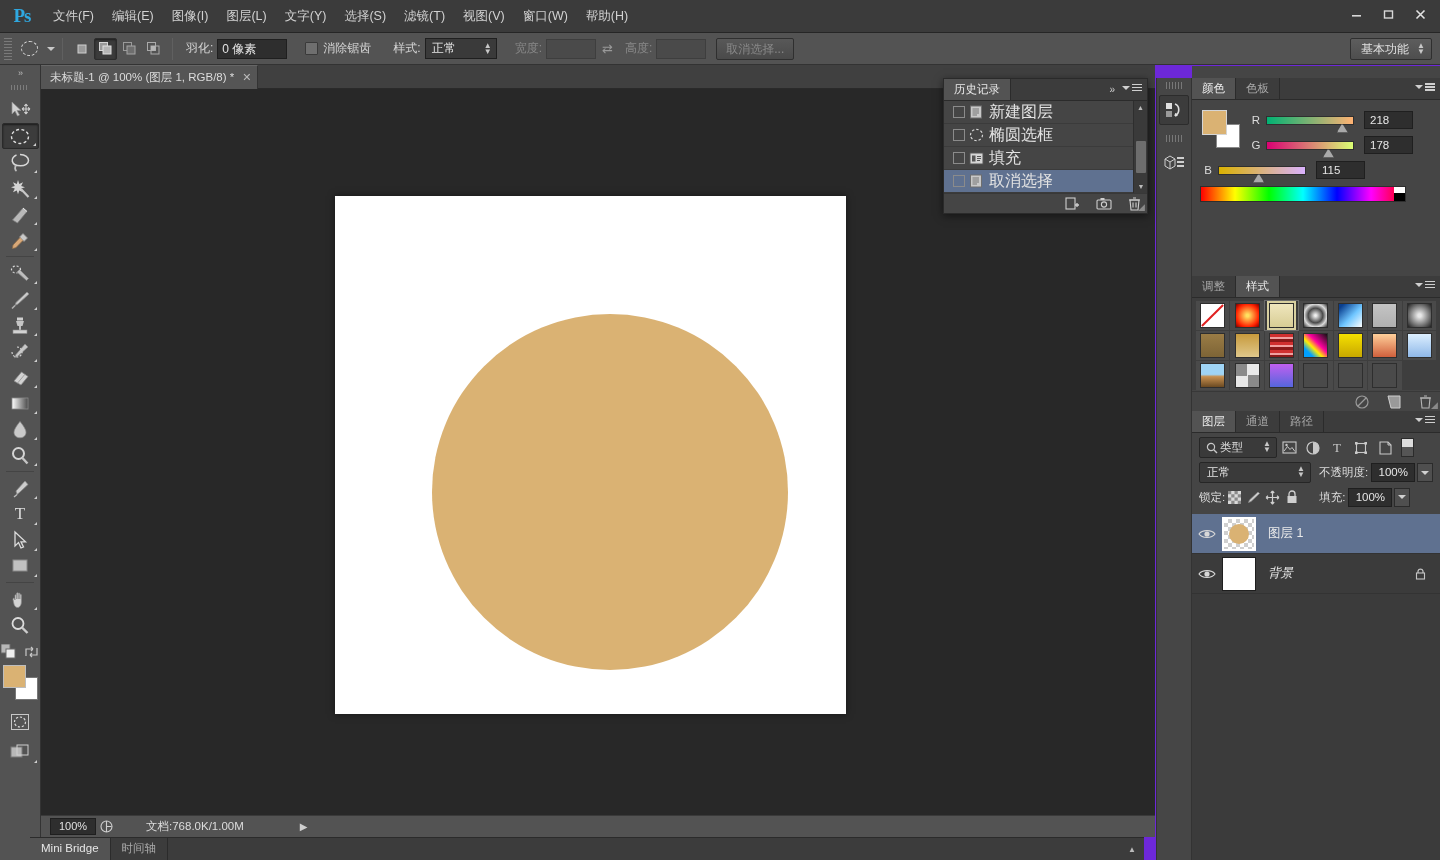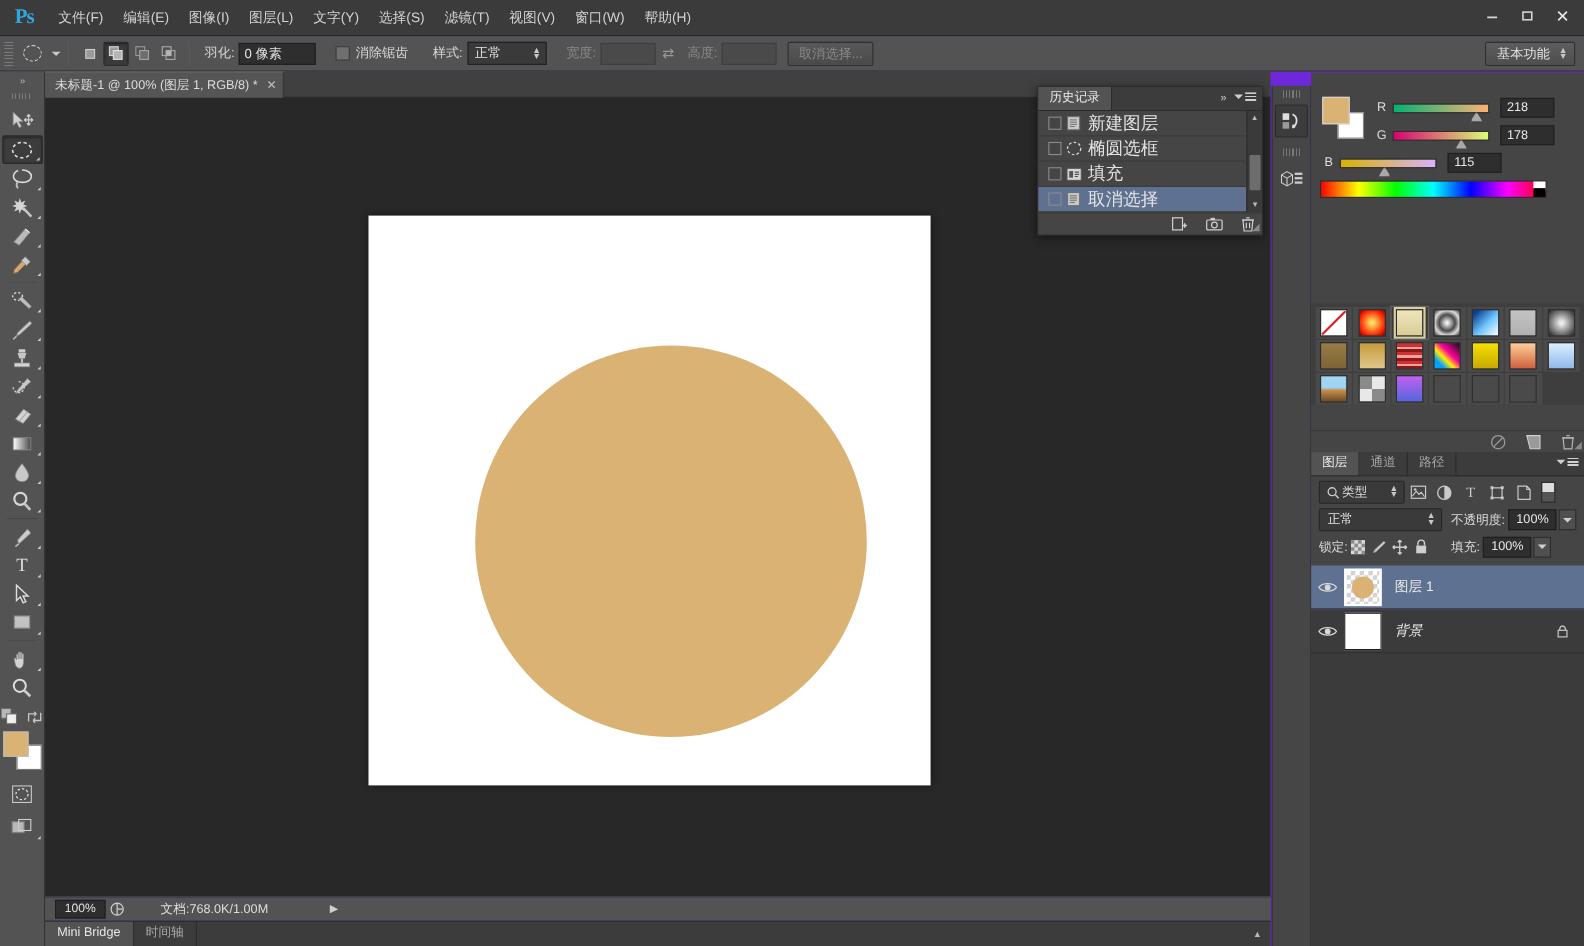--- a/index.html
+++ b/index.html
@@ -145,21 +145,21 @@
   .st-zoom {
     width: 46px; height: 17px; background: #2e2e2e; border: 1px solid #1f1f1f;
     color: #e0e0e0; font-size: 11px; line-height: 15px; text-align: center; margin-left: 9px;
   }
   .st-icon { width: 20px; display: flex; align-items: center; justify-content: center; color: #cfcfcf; }
   .st-doc { color: #dcdcdc; font-size: 11.5px; margin-left: 30px; }
   .st-arrow { color: #cfcfcf; font-size: 10px; margin-left: 56px; }
 
   
   .bottom-tabs {
-    position: absolute; left: 41px; top: 837px; width: 1114px; height: 23px;
+    position: absolute; left: 30px; top: 837px; width: 1114px; height: 23px;
     background: #3c3c3c; border-top: 1px solid #2b2b2b; display: flex; align-items: flex-end;
   }
   .btab {
     height: 22px; line-height: 21px; padding: 0 11px; font-size: 11.5px;
     color: #a9a9a9; border-right: 1px solid #2b2b2b;
   }
   .btab.active { background: #535353; color: #e6e6e6; }
   .bottom-caret { position: absolute; right: 8px; top: 7px; color: #bbb; font-size: 8px; }
 
   
@@ -680,20 +680,28 @@
         <path d="M2 3 L11 3 L10 13 L3 13 Z" fill="none" stroke="#cfcfcf" stroke-width="1.1"></path>
         <path d="M1 3 L12 3 M5 1 L8 1 M5 5.5 L5 10.5 M8 5.5 L8 10.5" stroke="#cfcfcf" stroke-width="1.1"></path>
       </svg>
       <span style="position:absolute;right:2px;bottom:1px;color:#8a8a8a;font-size:9px;">◢</span>
     </div>
   </div>
 
   <div class="rightdock">
 
     <div class="color-panel">
+      <div class="panel-tabstrip">
+        <div class="ptab active">颜色</div>
+        <div class="ptab">色板</div>
+        <div class="panel-menu">
+          <span class="pm-tri"></span>
+          <span class="pm-lines"></span>
+        </div>
+      </div>
       <div class="color-body">
         <div class="cp-swatches">
           <div class="cp-bg"></div>
           <div class="cp-fg" id="cp-fg" style="background: rgb(218, 178, 115);"></div>
         </div>
         <div>
           <div class="slider-row">
             <span class="sl-label">R</span>
             <div class="sl-track" id="trk-r" style="background: linear-gradient(to right, rgb(0, 178, 115), rgb(255, 178, 115));">
               <div class="sl-knob" id="knob-r" style="left: 69.7314px;"></div>
@@ -716,20 +724,28 @@
           </div>
         </div>
         <div class="spectrum">
           <div class="wb"></div>
           <div class="bb"></div>
         </div>
       </div>
     </div>
 
     <div class="styles-panel">
+      <div class="panel-tabstrip">
+        <div class="ptab">调整</div>
+        <div class="ptab active">样式</div>
+        <div class="panel-menu">
+          <span class="pm-tri"></span>
+          <span class="pm-lines"></span>
+        </div>
+      </div>
       <div class="styles-grid" id="styles-grid">
           <div class="style-cell">
             <div class="style-sw" style="background: linear-gradient(rgb(255, 255, 255), rgb(255, 255, 255)); border: 1px solid rgb(46, 46, 46); position: relative;">
               <svg width="100%" height="100%" viewBox="0 0 25 25" style="position:absolute;left:0;top:0">
                 <path d="M1 24 L24 1" stroke="#e02020" stroke-width="2.2"></path>
               </svg>
             </div>
           </div>
           <div class="style-cell">
             <div class="style-sw" style="background: radial-gradient(circle, rgb(255, 224, 96) 8%, rgb(255, 34, 0) 70%, rgb(122, 0, 0) 100%); border: 1px solid rgb(46, 46, 46);"></div>

